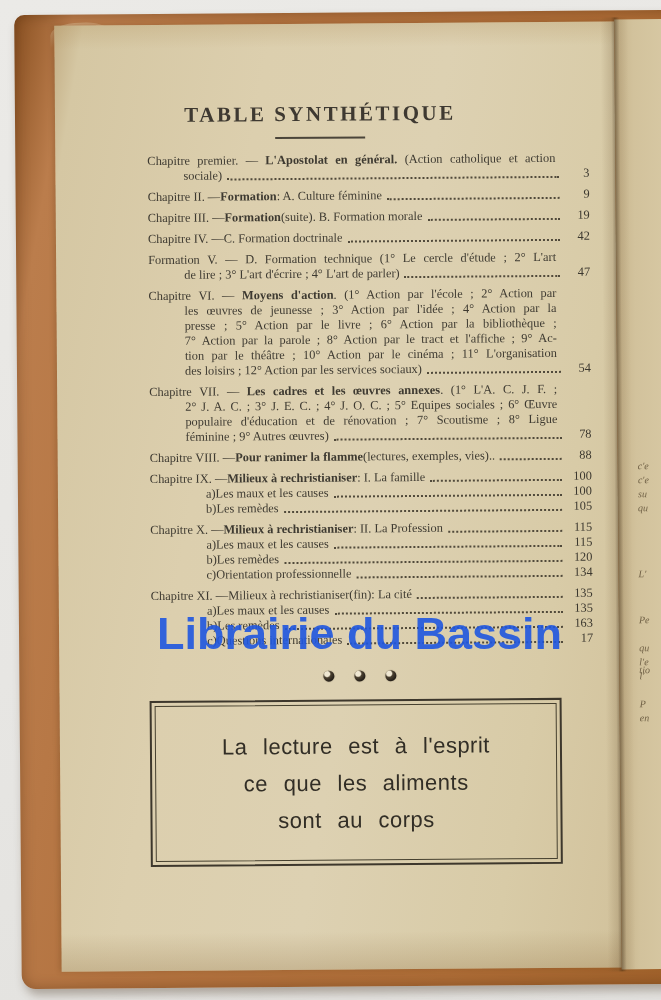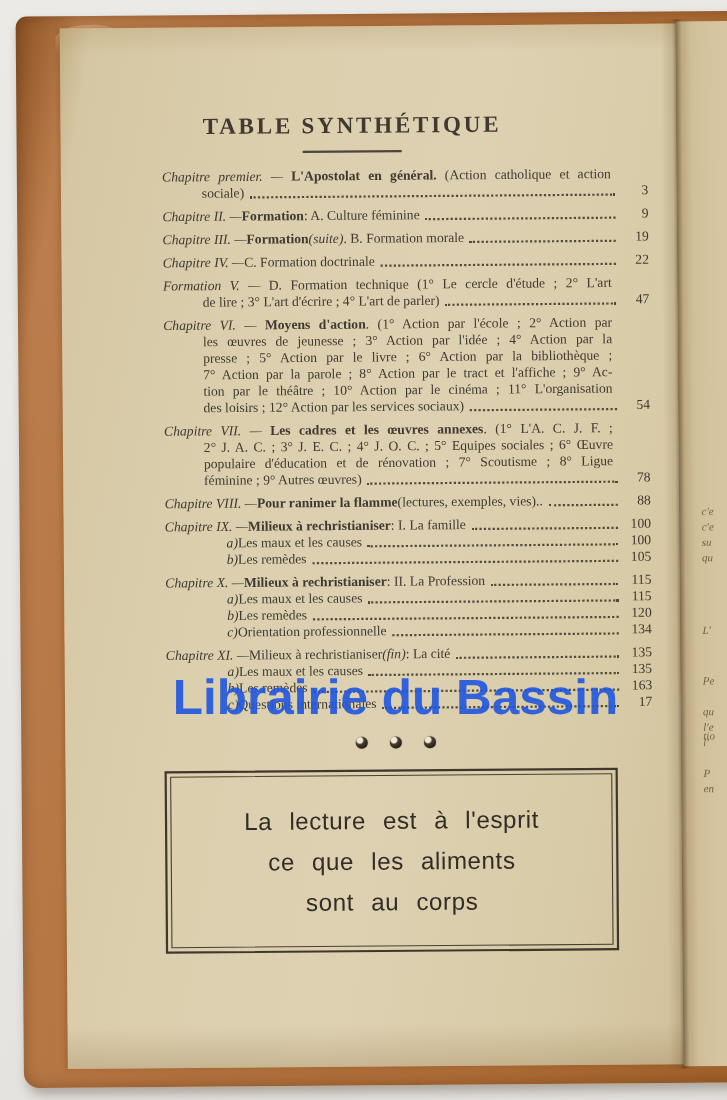--- a/index.html
+++ b/index.html
@@ -39,21 +39,21 @@
     font-family:"Liberation Serif", serif;
   }
   .title-rule{width:90px;height:2px;background:#4b453a;margin:10px auto 0 auto;}
   .toc{margin:14px 26px 0 92px;color:#3e3a31;font-size:12.4px;line-height:15px;}
   .toc-row.gap{margin-top:6px;}
   .toc-line{white-space:nowrap;}
   .toc-line.flexline{display:flex;align-items:baseline;}
   .toc-line.mid{display:block;text-align:justify;text-align-last:justify;padding-right:34px;}
   .ind1{padding-left:36px;}
   .ind2{padding-left:56px;}
-  .seg-i{font-style:italic;}
+  .seg-i{}
   .seg-b{font-weight:700;}
   .leader{flex:1 1 auto;min-width:10px;border-bottom:2px dotted #514a3b;margin:0 4px 3px 5px;align-self:flex-end;}
   .pagenum{flex:none;width:26px;text-align:right;color:#3c382f;}
   .ornaments{position:absolute;left:92px;top:644px;width:416px;text-align:center;}
   .bead{
     display:inline-block;width:11px;height:11px;border-radius:50%;margin:0 8px;
     background:radial-gradient(circle at 34% 30%, #efe7d2 0 23%, #4a4030 36%, #27211a 70%);
     box-shadow:0 0 1px rgba(40,30,15,.6);
   }
   .quote-box{
@@ -122,21 +122,21 @@
             <span class="seg-n">. B. Formation morale</span>
             <span class="leader"></span>
             <span class="pagenum">19</span>
           </div>
         </div>
         <div class="toc-row gap">
           <div class="toc-line ind0 flexline">
             <span class="seg-i">Chapitre IV. — </span>
             <span class="seg-n">C. Formation doctrinale</span>
             <span class="leader"></span>
-            <span class="pagenum">22</span>
+            <span class="pagenum">42</span>
           </div>
         </div>
         <div class="toc-row gap">
           <div class="toc-line ind0 mid"><span class="seg-i">Formation V. — </span><span class="seg-n">D. Formation technique (1° Le cercle d'étude ; 2° L'art</span></div>
           <div class="toc-line ind1 flexline">
             <span class="seg-n">de lire ; 3° L'art d'écrire ; 4° L'art de parler)</span>
             <span class="leader"></span>
             <span class="pagenum">47</span>
           </div>
         </div>

